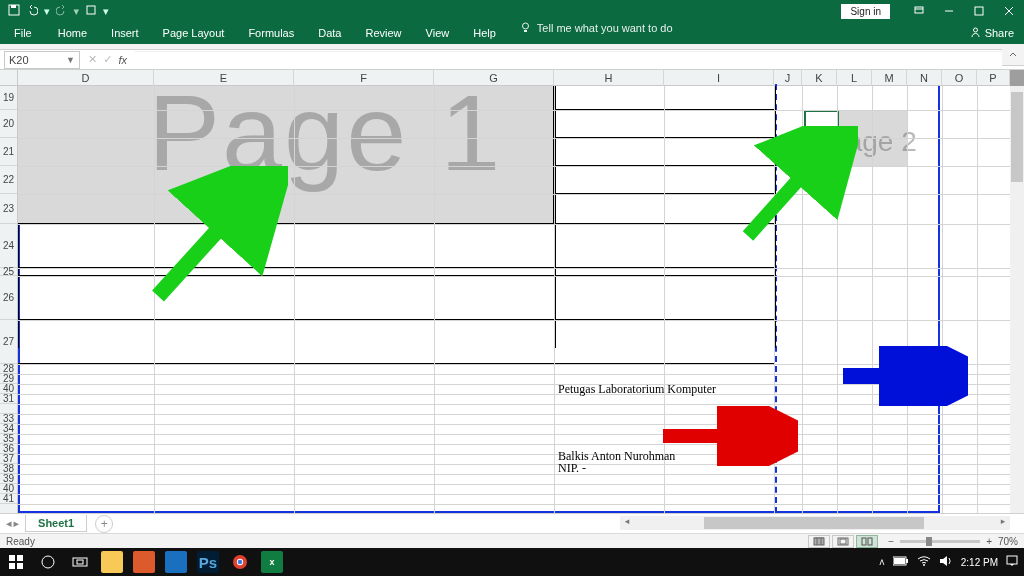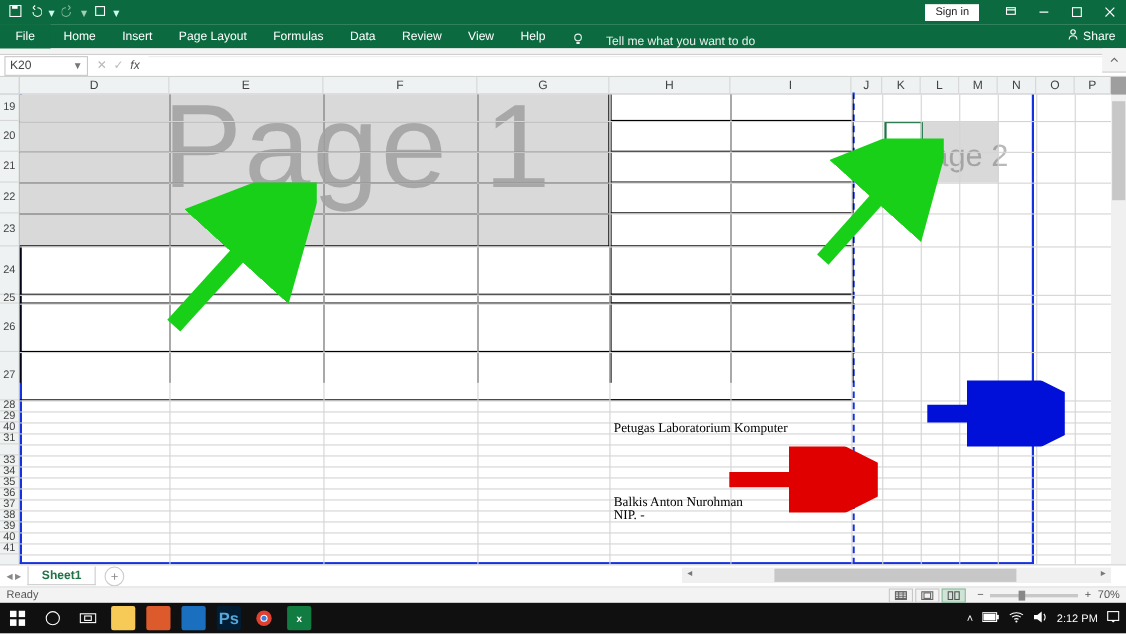--- a/index.html
+++ b/index.html
@@ -12,21 +12,21 @@
   .titlebar-title { position: absolute; left: 50%; transform: translateX(-50%); white-space: nowrap; }
   .winbtns { position: absolute; right: 0; display: flex; align-items: center; height: 100%; }
   .signin { border: 1px solid #fff; background: #fff; color: #222; padding: 1px 8px; font-size: 10px; margin-right: 14px; }
   .winbtn { width: 30px; height: 22px; display: flex; align-items: center; justify-content: center; }
   .winbtn svg { width: 10px; height: 10px; }
 
   
   .ribbon { height: 22px; background: #0b6a3f; color: #fff; display: flex; align-items: center; font-size: 11px; }
   .ribbon .tab { padding: 0 12px; height: 100%; display: flex; align-items: center; }
   .ribbon .file { background: #0b6a3f; padding: 0 14px; }
-  .ribbon .tell { display: flex; align-items: flex-end; gap: 20px; opacity: .9; }
+  .ribbon .tell { display: flex; align-items: flex-start; gap: 6px; opacity: .9; }
   .ribbon .spacer { flex: 1; }
   .ribbon .share { display: flex; align-items: center; gap: 4px; padding-right: 10px; }
   .ribbon-collapse { width:22px; display:flex; align-items:center; justify-content:center; height:22px; background:#f3f3f3; border-bottom:1px solid #d0d0d0; position:absolute; right:0; top:44px; }
   .ribbon-bar { height: 6px; background:#f3f3f3; border-bottom:1px solid #d0d0d0; }
 
   
   .fxrow { height: 20px; display: flex; align-items: center; border-bottom: 1px solid #d0d0d0; background: #fff; font-size: 11px; color:#444; }
   .namebox { width: 76px; height: 18px; border: 1px solid #c8c8c8; margin-left: 4px; display:flex; align-items:center; justify-content:space-between; padding:0 4px; }
   .namebox .dd { color:#777; font-size:9px; }
   .fxbtns { display:flex; align-items:center; gap:6px; padding:0 8px; color:#bbb; }

